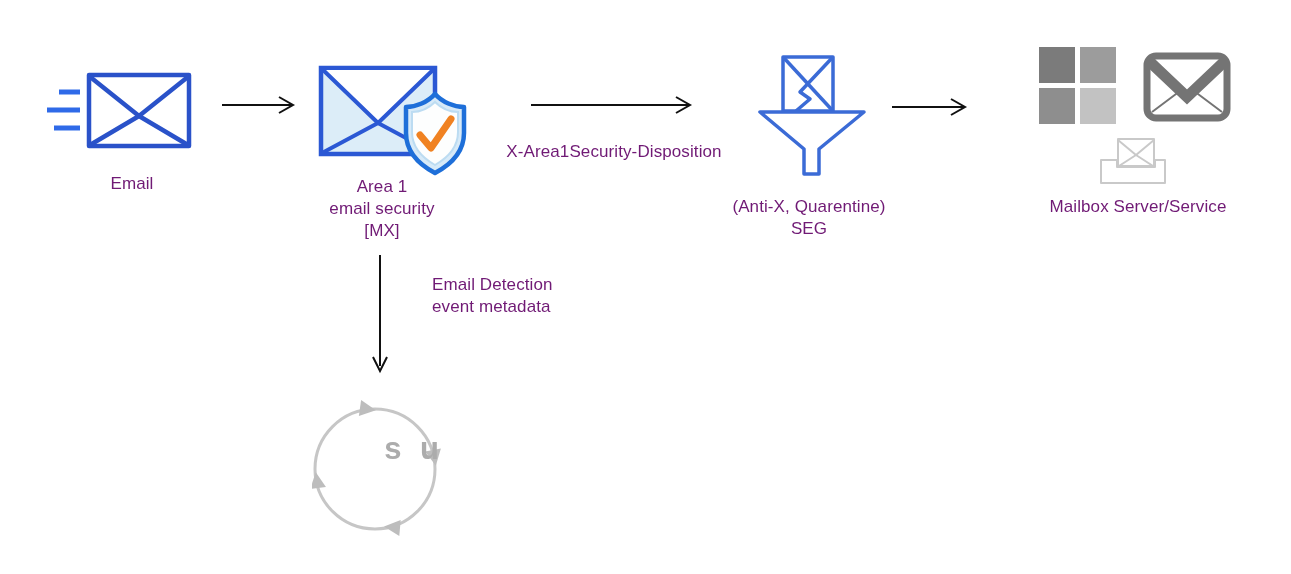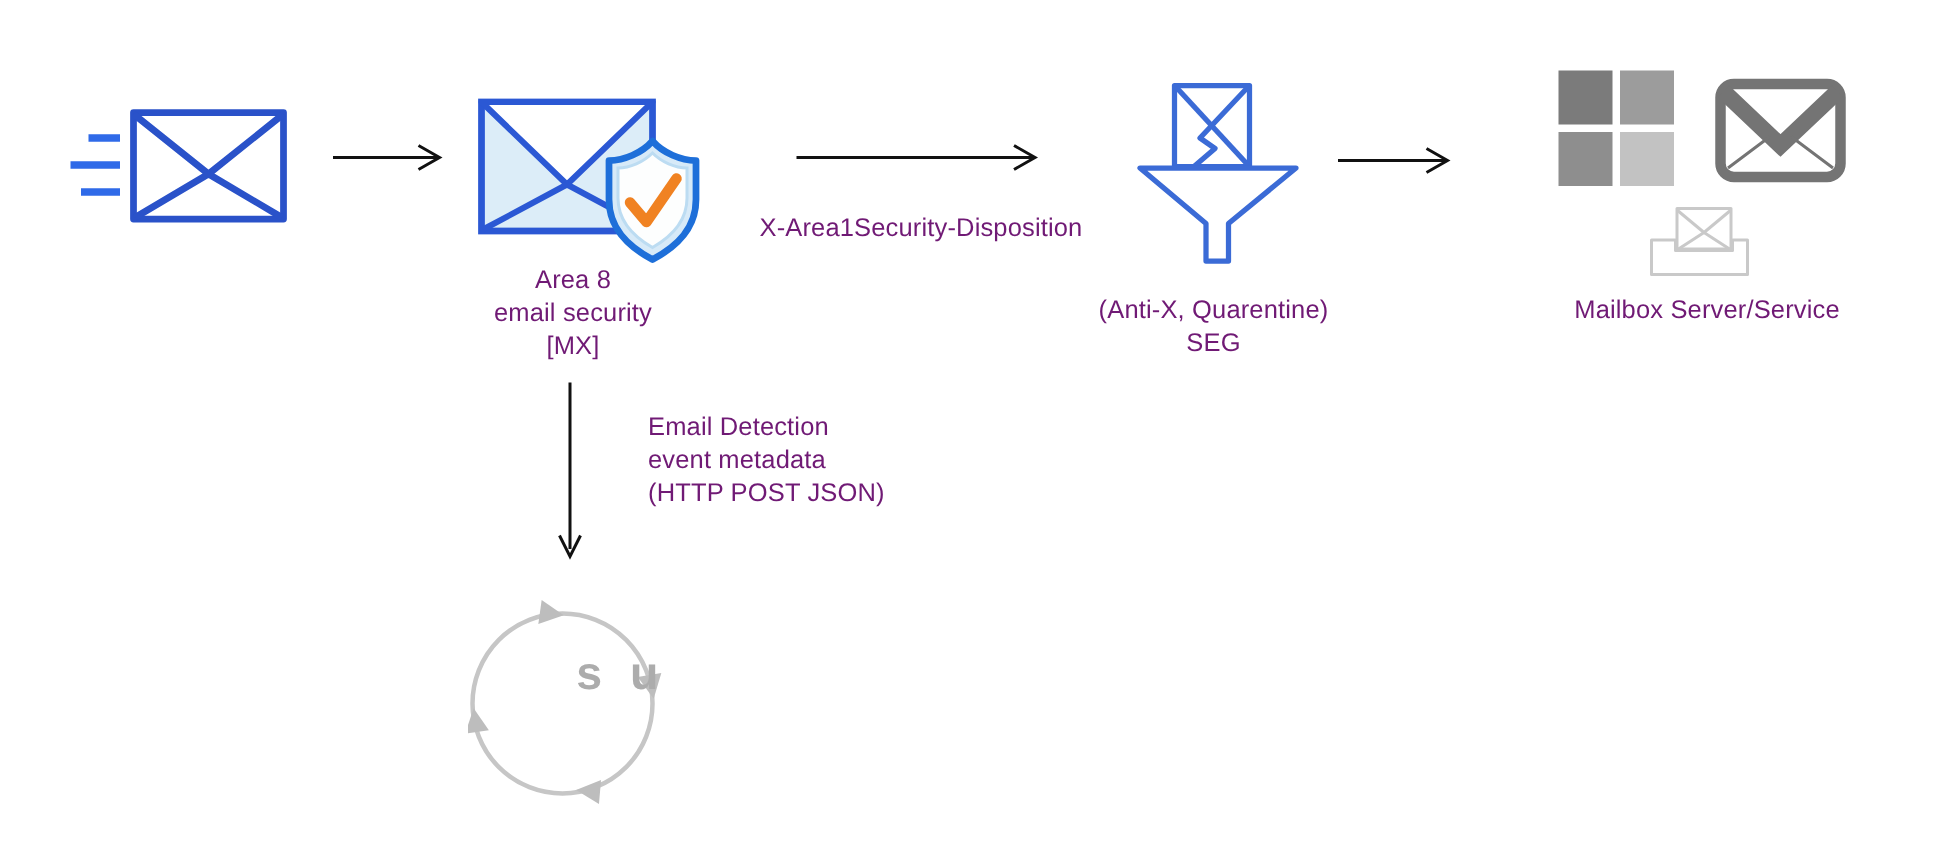--- a/index.html
+++ b/index.html
@@ -35,41 +35,42 @@
       <line x1="2" y1="40" x2="35" y2="40"></line>
       <line x1="9" y1="58" x2="35" y2="58"></line>
     </g>
     <g fill="#ffffff" stroke="#2a52c9" stroke-width="4.5" stroke-linejoin="round">
       <rect x="44" y="5" width="100" height="71"></rect>
       <path d="M44,6 L94,46 L144,6" fill="none"></path>
       <path d="M45,75 L94,46 M143,75 L94,46" fill="none"></path>
     </g>
   </svg>
   <div class="abs label" style="left:42px;top:173px;width:180px">
+    <div>Email</div>
   </div>
 
   <svg class="abs" style="left:220px;top:95px" width="78" height="20" viewBox="0 0 78 20">
     <g stroke="#111111" stroke-width="2" fill="none">
       <line x1="2" y1="10" x2="72" y2="10"></line>
       <polyline points="59,2 73,10 59,18"></polyline>
     </g>
   </svg>
 
   <svg class="abs" style="left:316px;top:62px" width="154" height="114" viewBox="0 0 154 114">
     <rect x="5" y="6" width="114" height="86" fill="#dcedf8" stroke="#2b58d4" stroke-width="4.5"></rect>
     <path d="M5,6 L62,61 L119,6 Z" fill="#ffffff" stroke="#2b58d4" stroke-width="4" stroke-linejoin="round"></path>
     <path d="M6,91 L62,61 M118,91 L62,61" stroke="#2b58d4" stroke-width="4" fill="none"></path>
     <g transform="translate(87,31)">
       <path d="M32,1 C25,9 13,14 3,14 L3,40 C3,59 15,71 32,80 C49,71 61,59 61,40 L61,14 C51,14 39,9 32,1 Z" fill="#d7eaf8" stroke="#1e6fd9" stroke-width="4.5" stroke-linejoin="round"></path>
       <path d="M32,9 C26,15 17,19 9,19 L9,39 C9,54 18,64 32,72 C46,64 55,54 55,39 L55,19 C47,19 38,15 32,9 Z" fill="#fdfefe" stroke="#bcdcf2" stroke-width="2"></path>
       <path d="M17,42 L28,55 L48,26" fill="none" stroke="#f08222" stroke-width="7" stroke-linecap="round" stroke-linejoin="round"></path>
     </g>
   </svg>
   <div class="abs label" style="left:287px;top:176px;width:190px">
-    <div>Area 8</div>
+    <div>Area 1</div>
     <div>email security</div>
     <div>[MX]</div>
   </div>
 
   <svg class="abs" style="left:529px;top:95px" width="166" height="20" viewBox="0 0 166 20">
     <g stroke="#111111" stroke-width="2" fill="none">
       <line x1="2" y1="10" x2="160" y2="10"></line>
       <polyline points="147,2 161,10 147,18"></polyline>
     </g>
   </svg>
@@ -118,21 +119,20 @@
 
   <svg class="abs" style="left:371px;top:253px" width="18" height="124" viewBox="0 0 18 124">
     <g stroke="#111111" stroke-width="2" fill="none">
       <line x1="9" y1="2" x2="9" y2="113"></line>
       <polyline points="2,104 9,118 16,104"></polyline>
     </g>
   </svg>
   <div class="abs label left" style="left:432px;top:274px;width:220px">
     <div>Email Detection</div>
     <div>event metadata</div>
-    <div>(HTTP POST JSON)</div>
   </div>
 
   <svg class="abs" style="left:312px;top:398px" width="132" height="140" viewBox="0 0 132 140">
     <circle cx="63" cy="71" r="60" fill="none" stroke="#c6c6c6" stroke-width="3"></circle>
     <g fill="#bdbdbd">
       <polygon points="0,-8 16,0 0,8" transform="translate(48,10) rotate(8)"></polygon>
       <polygon points="0,-8 16,0 0,8" transform="translate(121,52) rotate(80)"></polygon>
       <polygon points="0,-8 16,0 0,8" transform="translate(88,130) rotate(185)"></polygon>
       <polygon points="0,-8 16,0 0,8" transform="translate(6,90) rotate(262)"></polygon>
     </g>

